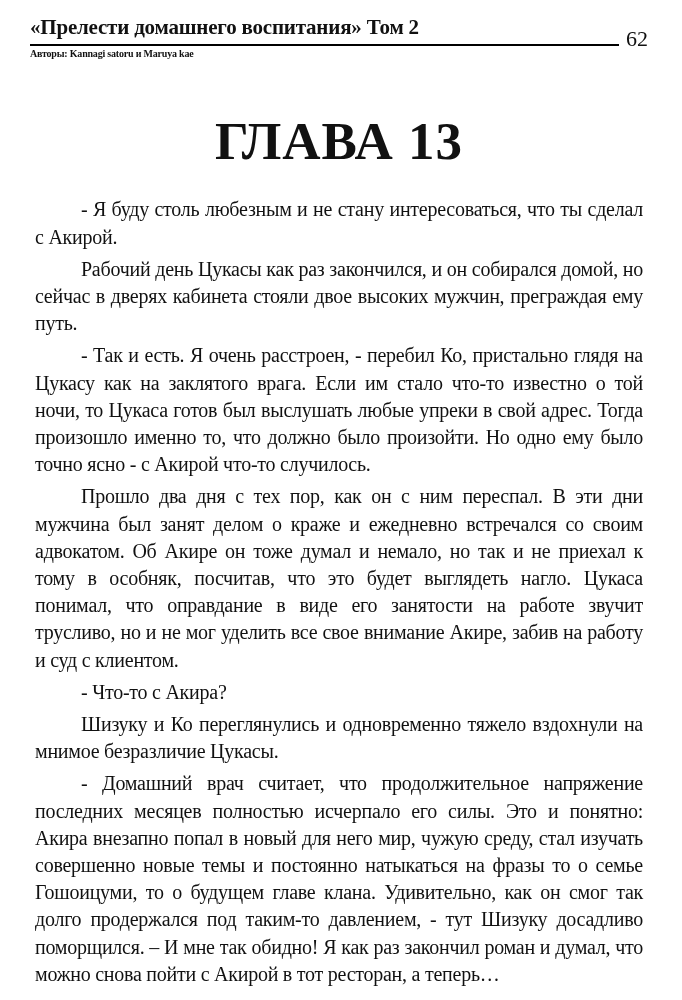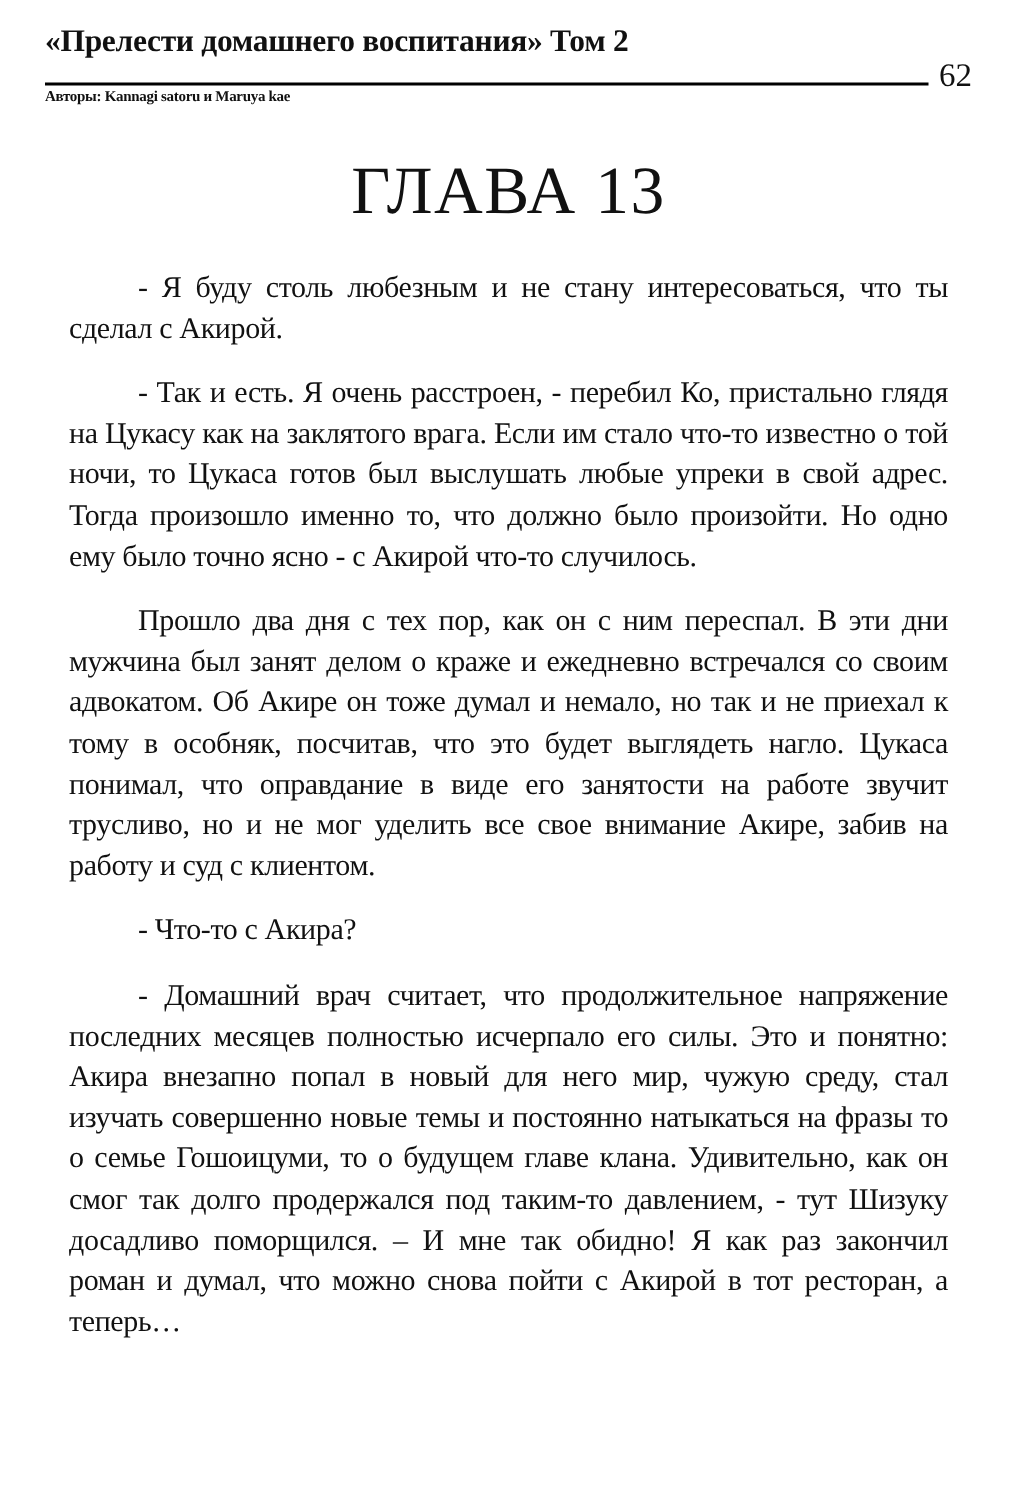--- a/index.html
+++ b/index.html
@@ -18,21 +18,21 @@
     padding: 15px 34px 0 30px;
     overflow: hidden;
   }
   .header-row {
     display: flex;
     align-items: flex-end;
   }
   .header-title-wrap {
     flex: 1 1 auto;
     border-bottom: 2.5px solid #000000;
-    padding-bottom: 15px;
+    padding-bottom: 4px;
   }
   .book-title {
     font-size: 21px;
     font-weight: bold;
     letter-spacing: -0.2px;
     white-space: nowrap;
   }
   .page-number {
     flex: 0 0 auto;
     font-size: 22px;
@@ -43,35 +43,35 @@
     top: 4px;
   }
   .authors-line {
     font-size: 10px;
     font-weight: bold;
     letter-spacing: -0.2px;
     margin-top: 2px;
   }
   .chapter-title {
     text-align: center;
-    font-size: 45px;
-    font-weight: normal;
+    font-size: 53px;
+    font-weight: bold;
     letter-spacing: 1px;
-    margin-top: 33px;
+    margin-top: 53px;
     line-height: 1.1;
   }
   .content {
     margin-top: 26px;
     font-size: 20px;
     line-height: 27.2px;
     text-align: justify;
     letter-spacing: -0.25px;
   }
   .content p {
-    margin: 16px;
+    margin: 5px;
     padding: 0;
     text-indent: 46px;
   }
 </style>
 </head>
 <body>
 
 <div class="page">
 
   <div class="header-row">
@@ -80,20 +80,22 @@
     </div>
     <span class="page-number">62</span>
   </div>
 
   <div class="authors-line">Авторы: Kannagi satoru и Maruya kae</div>
 
   <div class="chapter-title">ГЛАВА 13</div>
 
   <div class="content">
     <p>- Я буду столь любезным и не стану интересоваться, что ты сделал с Акирой.</p>
+    <p>Рабочий день Цукасы как раз закончился, и он собирался домой, но сейчас в дверях кабинета стояли двое высоких мужчин, преграждая ему путь.</p>
     <p>- Так и есть. Я очень расстроен, - перебил Ко, пристально глядя на Цукасу как на заклятого врага. Если им стало что-то известно о той ночи, то Цукаса готов был выслушать любые упреки в свой адрес. Тогда произошло именно то, что должно было произойти. Но одно ему было точно ясно - с Акирой что-то случилось.</p>
     <p>Прошло два дня с тех пор, как он с ним переспал. В эти дни мужчина был занят делом о краже и ежедневно встречался со своим адвокатом. Об Акире он тоже думал и немало, но так и не приехал к тому в особняк, посчитав, что это будет выглядеть нагло. Цукаса понимал, что оправдание в виде его занятости на работе звучит трусливо, но и не мог уделить все свое внимание Акире, забив на работу и суд с клиентом.</p>
     <p>- Что-то с Акира?</p>
+    <p>Шизуку и Ко переглянулись и одновременно тяжело вздохнули на мнимое безразличие Цукасы.</p>
     <p>- Домашний врач считает, что продолжительное напряжение последних месяцев полностью исчерпало его силы. Это и понятно: Акира внезапно попал в новый для него мир, чужую среду, стал изучать совершенно новые темы и постоянно натыкаться на фразы то о семье Гошоицуми, то о будущем главе клана. Удивительно, как он смог так долго продержался под таким-то давлением, - тут Шизуку досадливо поморщился. – И мне так обидно! Я как раз закончил роман и думал, что можно снова пойти с Акирой в тот ресторан, а теперь…</p>
 
   </div>
 
 </div>
 
 </body></html>

